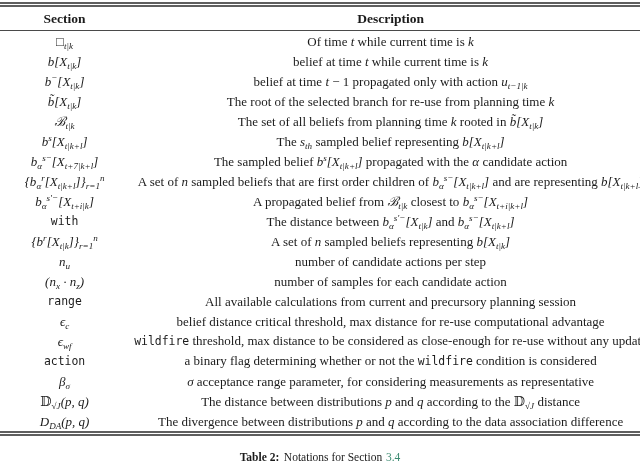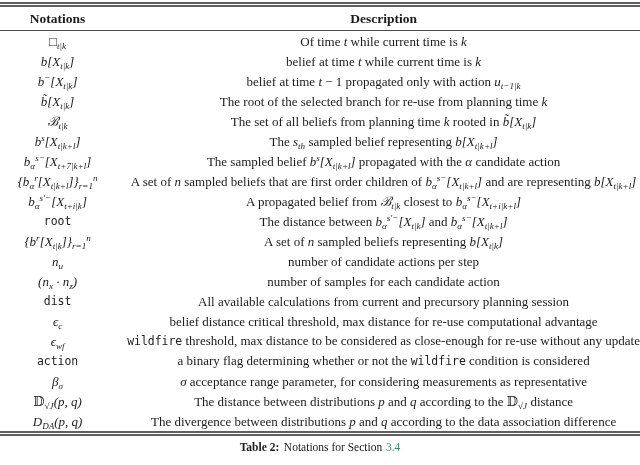--- a/index.html
+++ b/index.html
@@ -15,43 +15,43 @@
     border-bottom:5px double #5f5f5f;
   }
   table.notation th {
     font-size:13.5px; font-weight:bold; text-align:center;
     padding:4px 6px 3px 6px; white-space:nowrap;
     border-bottom:1.2px solid #4a4a4a;
   }
   table.notation th.col-var { width:135px; }
   table.notation td {
     font-size:13px; line-height:17px; text-align:center;
-    padding:1px 12px; white-space:nowrap; vertical-align:middle;
+    padding:1px 5px; white-space:nowrap; vertical-align:middle;
     height:18px;
   }
   .mi { font-style:italic; }
   .tt { font-family:"DejaVu Sans Mono","Liberation Mono",monospace; font-size:0.88em; }
   sub { font-size:70%; vertical-align:-0.35em; line-height:0; }
   sup { font-size:70%; vertical-align:0.5em; line-height:0; }
   .caption {
-    width:640px; text-align:center; margin-top:5px;
+    width:640px; text-align:center; margin-top:15px;
     font-size:11.5px; color:#1b1b1b;
   }
   .caption .cap-label { font-weight:bold; margin-right:0.4em; }
   .caption .cap-link { margin-left:0.32em; cursor:pointer; }
 </style>
 </head>
 <body>
 
 <div class="page">
 
   <table class="notation">
     <thead>
       <tr>
-        <th class="col-var">Notations</th>
+        <th class="col-var">Section</th>
         <th class="col-desc">Description</th>
       </tr>
     </thead>
     <tbody>
         <tr>
           <td class="var"><span class="mi">□<sub>t|k</sub></span></td>
           <td class="desc">Of time <span class="mi">t</span> while current time is <span class="mi">k</span></td>
         </tr>
         <tr>
           <td class="var"><span class="mi">b[X<sub>t|k</sub>]</span></td>
@@ -79,37 +79,37 @@
         </tr>
         <tr>
           <td class="var"><span class="mi">{b<sub>α</sub><sup>r</sup>[X<sub>t|k+l</sub>]}<sub>r=1</sub><sup>n</sup></span></td>
           <td class="desc">A set of <span class="mi">n</span> sampled beliefs that are first order children of <span class="mi">b<sub>α</sub><sup>s−</sup>[X<sub>t|k+l</sub>]</span> and are representing <span class="mi">b[X<sub>t|k+l</sub>]</span></td>
         </tr>
         <tr>
           <td class="var"><span class="mi">b<sub>α</sub><sup>s′−</sup>[X<sub>t+i|k</sub>]</span></td>
           <td class="desc">A propagated belief from <span class="mi">ℬ<sub>t|k</sub></span> closest to <span class="mi">b<sub>α</sub><sup>s−</sup>[X<sub>t+i|k+l</sub>]</span></td>
         </tr>
         <tr>
-          <td class="var"><span class="tt">root</span></td>
+          <td class="var"><span class="tt">with</span></td>
           <td class="desc">The distance between <span class="mi">b<sub>α</sub><sup>s′−</sup>[X<sub>t|k</sub>]</span> and <span class="mi">b<sub>α</sub><sup>s−</sup>[X<sub>t|k+l</sub>]</span></td>
         </tr>
         <tr>
           <td class="var"><span class="mi">{b<sup>r</sup>[X<sub>t|k</sub>]}<sub>r=1</sub><sup>n</sup></span></td>
           <td class="desc">A set of <span class="mi">n</span> sampled beliefs representing <span class="mi">b[X<sub>t|k</sub>]</span></td>
         </tr>
         <tr>
           <td class="var"><span class="mi">n<sub>u</sub></span></td>
           <td class="desc">number of candidate actions per step</td>
         </tr>
         <tr>
           <td class="var"><span class="mi">(n<sub>x</sub> · n<sub>z</sub>)</span></td>
           <td class="desc">number of samples for each candidate action</td>
         </tr>
         <tr>
-          <td class="var"><span class="tt">dist</span></td>
+          <td class="var"><span class="tt">range</span></td>
           <td class="desc">All available calculations from current and precursory planning session</td>
         </tr>
         <tr>
           <td class="var"><span class="mi">ϵ<sub>c</sub></span></td>
           <td class="desc">belief distance critical threshold, max distance for re-use computational advantage</td>
         </tr>
         <tr>
           <td class="var"><span class="mi">ϵ<sub>wf</sub></span></td>
           <td class="desc"><span class="tt">wildfire</span> threshold, max distance to be considered as close-enough for re-use without any update</td>
         </tr>

